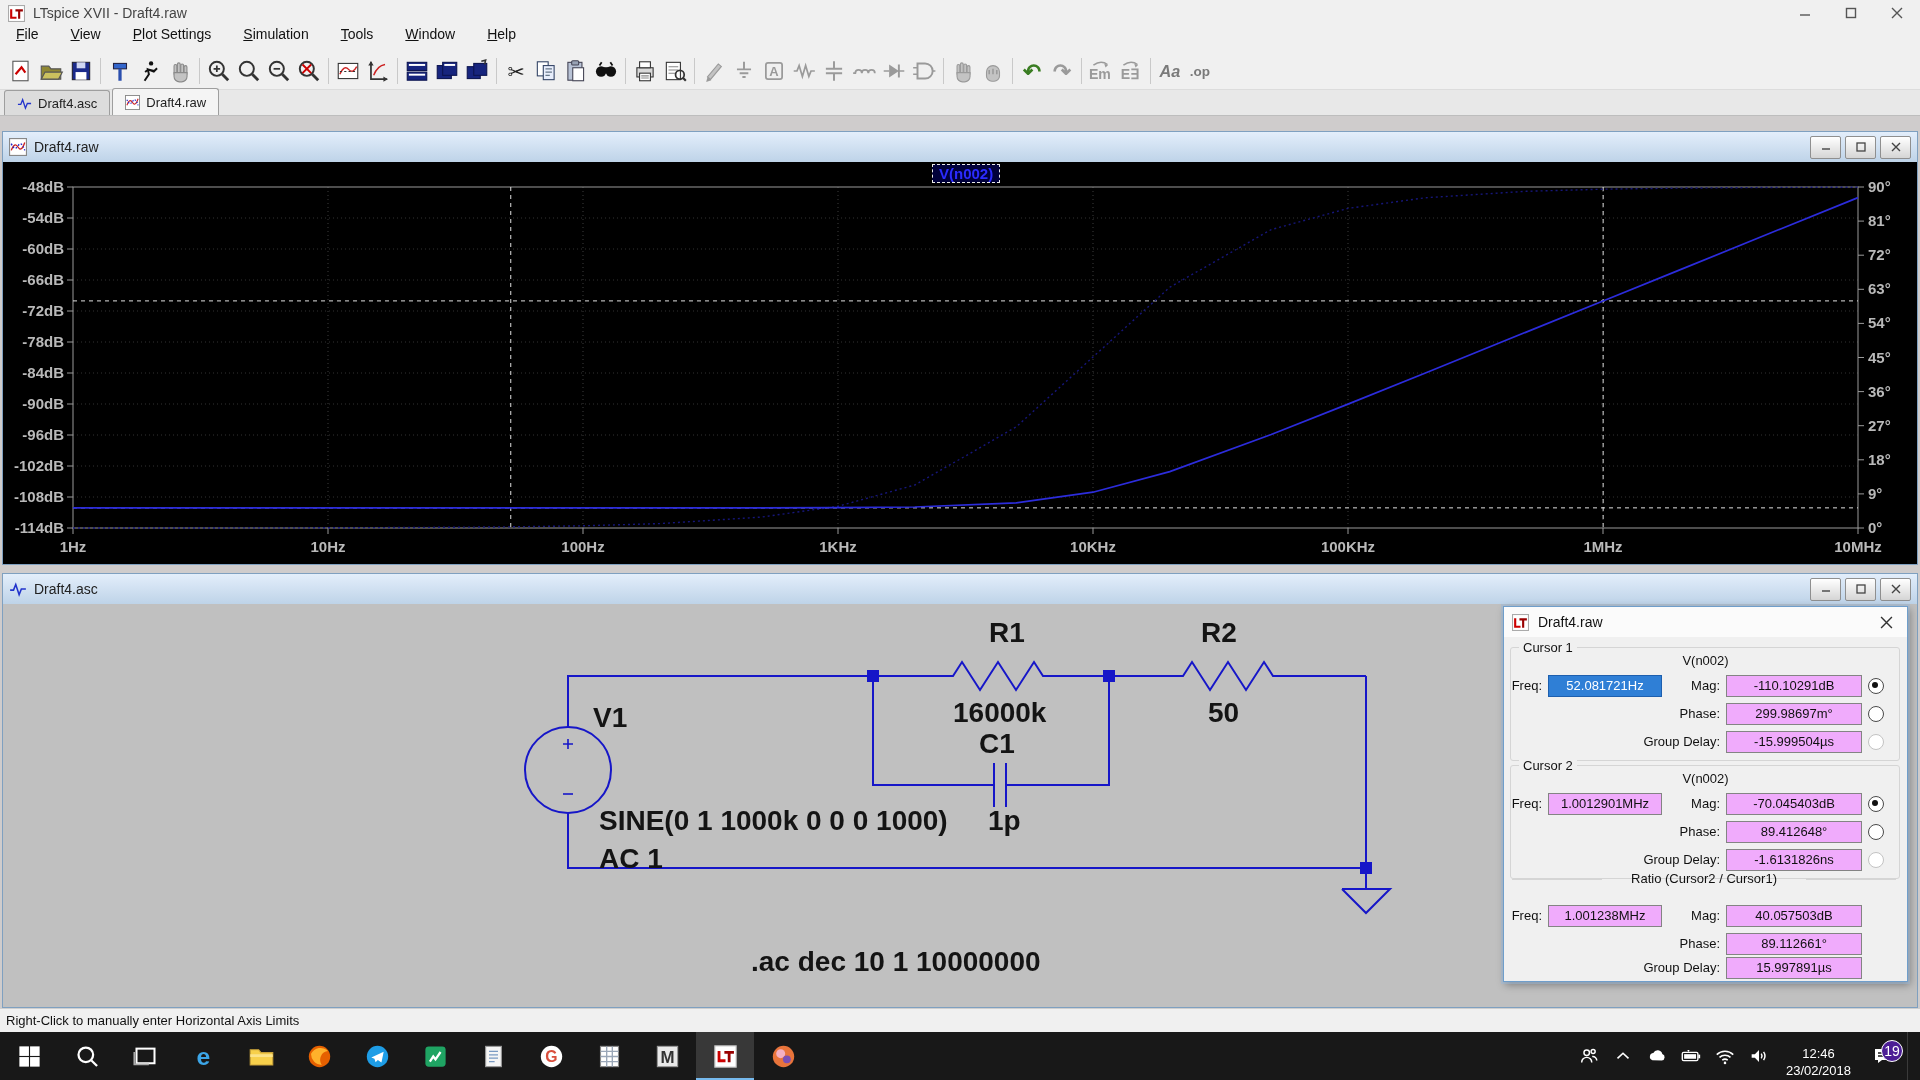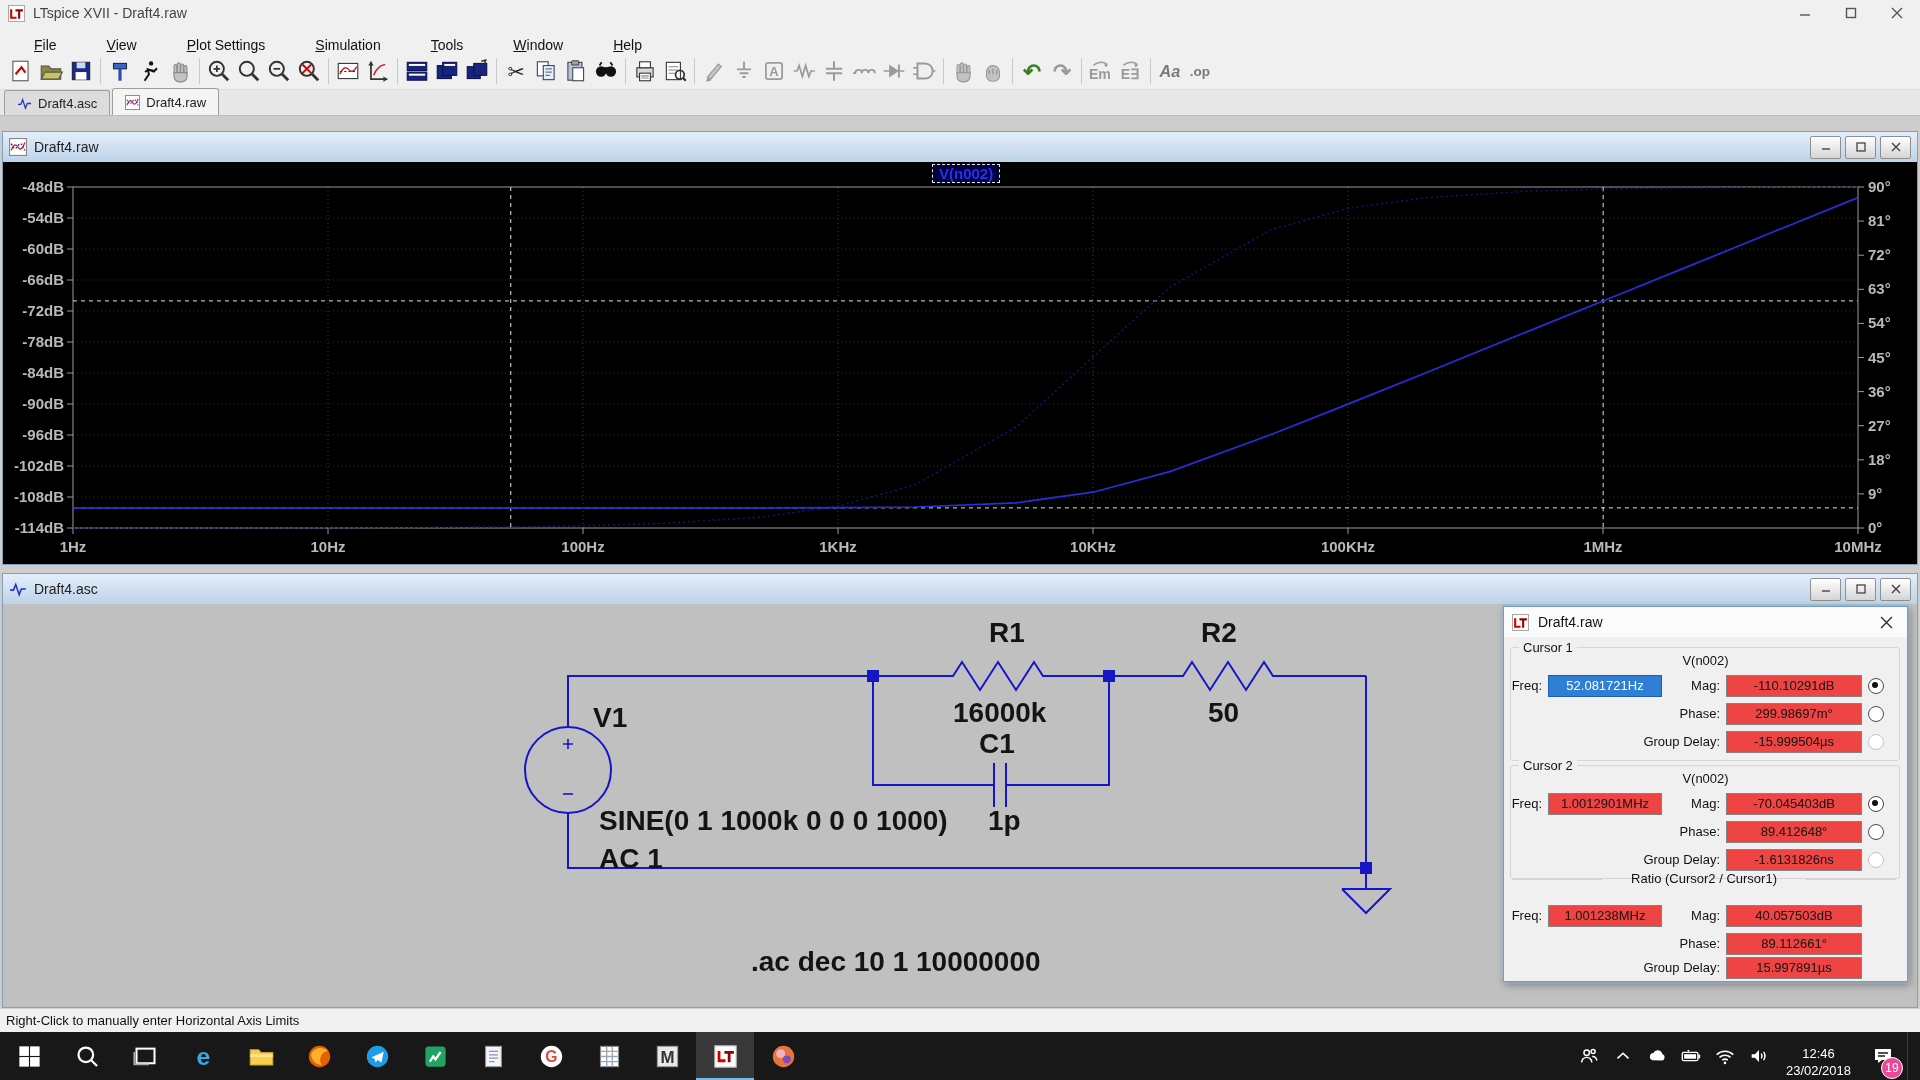--- a/index.html
+++ b/index.html
@@ -7,21 +7,21 @@
   #stage{position:absolute;inset:0;width:1920px;height:1080px;overflow:hidden;}
 
   
   #titlebar{position:absolute;top:0;left:0;width:1920px;height:26px;background:#f0f0f0;
     display:flex;align-items:center;padding-left:8px;box-sizing:border-box;font-size:14px;color:#444;}
   #titlebar .ticon{width:17px;height:17px;margin-right:8px;flex:0 0 auto;}
   #mainbtns{margin-left:auto;display:flex;height:26px;}
   .mainbtn{width:46px;height:26px;display:flex;align-items:center;justify-content:center;color:#555;}
   #menubar{position:absolute;top:26px;left:0;width:1920px;height:27px;background:#f0f0f0;
     display:flex;align-items:center;font-size:14px;color:#111;border-bottom:1px solid #e2e2e2;}
-  .menuitem{padding:0 16px;height:100%;display:flex;align-items:flex-end;margin-left:18px;}
+  .menuitem{padding:0 16px;height:100%;display:flex;align-items:flex-start;}
   .menuitem u{text-decoration:underline;}
   #toolbar{position:absolute;top:53px;left:0;width:1920px;height:37px;background:#f0f0f0;
     display:flex;align-items:center;padding-left:6px;border-bottom:1px solid #dcdcdc;box-sizing:border-box;}
   .tbtn{width:30px;height:30px;display:flex;align-items:center;justify-content:center;}
   .tsep{width:1px;height:26px;background:#c9c9c9;margin:0 4px;}
   #tabbar{position:absolute;top:90px;left:0;width:1920px;height:26px;background:#e8e8e8;
     display:flex;align-items:flex-end;padding-left:4px;box-sizing:border-box;border-bottom:1px solid #bdbdbd;}
   .tab{height:24px;display:flex;align-items:center;gap:6px;padding:0 12px;font-size:13px;color:#222;
     border:1px solid #9e9e9e;border-bottom:none;border-radius:3px 3px 0 0;background:#dcdcdc;margin-right:2px;}
   .tab.active{background:#f4f4f4;height:26px;}
@@ -48,21 +48,21 @@
   #cursordlg{position:absolute;left:1503px;top:606px;width:405px;height:376px;background:#f0f0f0;
     border:1px solid #6f9ecb;box-shadow:0 0 0 2px rgba(150,185,220,.45),2px 3px 8px rgba(0,0,0,.35);
     box-sizing:border-box;font-size:13px;color:#111;z-index:30;}
   #dlgtitle{height:30px;background:#fbfbfb;display:flex;align-items:center;padding:0 8px;font-size:14px;}
   #dlgtitle .wicon{width:17px;height:17px;margin-right:9px;}
   #dlgclose{margin-left:auto;width:26px;height:22px;display:flex;align-items:center;justify-content:center;color:#333;}
   .grpbox{position:absolute;left:6px;width:388px;border:1px solid #d5d5d5;border-radius:3px;}
   .grplab{position:absolute;top:-8px;left:8px;background:#f0f0f0;padding:0 4px;font-size:13px;}
   .dsig{position:absolute;left:0;width:100%;text-align:center;font-size:13px;}
   .dlbl{position:absolute;height:22px;line-height:22px;text-align:right;}
-  .dfld{position:absolute;height:20px;line-height:20px;border:1px solid #848484;background:#ef4444;
+  .dfld{position:absolute;height:20px;line-height:20px;border:1px solid #848484;background:#f0abfc;
     text-align:center;font-size:13px;overflow:hidden;}
   .dfld.sel{background:#2f7fd6;color:#ffffff;border-color:#1d5fae;}
   .dradio{position:absolute;width:14px;height:14px;border:1px solid #4a4a4a;border-radius:50%;background:#fff;}
   .dradio.on::after{content:"";position:absolute;left:3px;top:3px;width:6px;height:6px;border-radius:50%;background:#111;}
   .dradio.dis{border-color:#c3c3c3;}
   .ratiohdr{position:absolute;left:6px;width:388px;text-align:center;font-size:13px;}
   .ratiohdr::before,.ratiohdr::after{content:"";position:absolute;top:8px;width:90px;border-top:1px solid #d5d5d5;}
   .ratiohdr::before{left:2px;} .ratiohdr::after{right:2px;}
 
   
@@ -70,22 +70,22 @@
     border-top:1px solid #cfcfcf;display:flex;align-items:center;padding-left:6px;
     box-sizing:border-box;font-size:13px;color:#111;}
   #taskbar{position:absolute;top:1032px;left:0;width:1920px;height:48px;background:#181818;
     display:flex;align-items:center;}
   .taskicon{width:58px;height:48px;display:flex;align-items:center;justify-content:center;}
   .taskicon.active{background:rgba(255,255,255,.14);box-shadow:inset 0 -2px 0 #76b9ed;}
   #tray{margin-left:auto;display:flex;align-items:flex-end;gap:2px;padding-right:6px;}
   .trayicon{width:34px;height:48px;display:flex;align-items:center;justify-content:center;}
   #clock{color:#fff;font-size:13px;text-align:center;line-height:1.3;padding:0 8px;}
   #notif{position:relative;width:44px;height:48px;display:flex;align-items:center;justify-content:center;}
-  #notifbadge{position:absolute;right:2px;bottom:1px;width:20px;height:20px;border:1px solid #fff;
-    border-radius:50%;background:#ec4899;color:#fff;font-size:12px;display:flex;align-items:center;justify-content:center;}
+  #notifbadge{position:absolute;right:2px;bottom:18px;width:20px;height:20px;border:1px solid #fff;
+    border-radius:50%;background:#4c1d95;color:#fff;font-size:14px;display:flex;align-items:center;justify-content:center;}
   #showdesk{width:6px;height:48px;border-left:1px solid #3a3a3a;}
 </style>
 </head>
 <body>
 
 <div id="stage">
 
   <div id="titlebar">
     <span class="ticon"><svg viewBox="0 0 16 16" width="100%" height="100%">
           <rect x="0.5" y="0.5" width="15" height="15" fill="#fff" stroke="#aaa"></rect>

